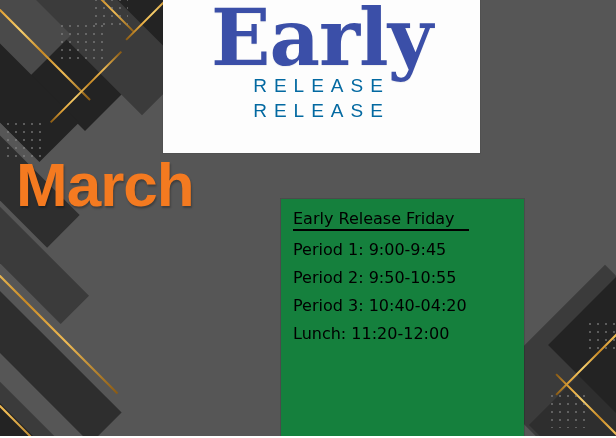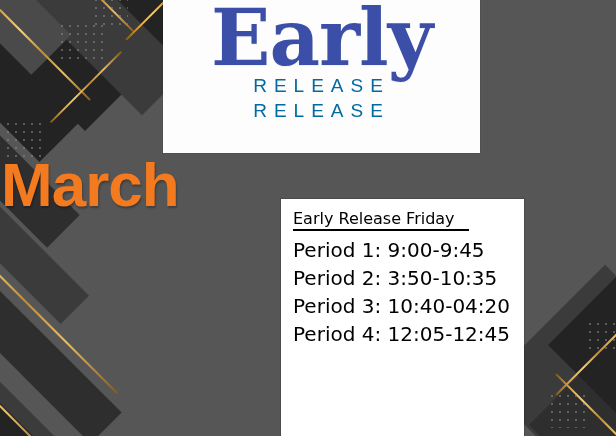--- a/index.html
+++ b/index.html
@@ -81,58 +81,58 @@
     letter-spacing: 7px;
     color: #0369a1;
     line-height: 1.25;
     text-align: right;
   }
   #logo-sub2 { margin-top: 1px; }
 
   
   #date-block {
     position: absolute;
-    left: 1px;
+    left: 16px;
     top: 160px;
     color: #f47a20;
     font-family: "Liberation Sans", sans-serif;
     font-weight: bold;
     font-size: 62px;
     line-height: 0.82;
     letter-spacing: -1px;
     text-shadow: 1px 2px 2px rgba(0,0,0,.28);
   }
   #date-line2 { display: block; }
 
   
   #schedule-card {
     position: absolute;
     left: 281px;
     top: 199px;
     width: 243px;
     height: 239px;
-    background: #ffffff;
+    background: #15803d;
     padding: 10px 0 0 12px;
     box-sizing: border-box;
     box-shadow: 0 0 0 1px rgba(0,0,0,.12);
   }
   #schedule-title {
     font-family: "DejaVu Sans", sans-serif;
     font-size: 16px;
     color: #000;
     border-bottom: 2px solid #000;
     display: inline-block;
     padding-bottom: 1px;
     padding-right: 14px;
     margin-bottom: 5px;
     white-space: nowrap;
   }
   .sched-row {
     font-family: "DejaVu Sans", sans-serif;
-    font-size: 20px;
+    font-size: 16px;
     color: #000;
     line-height: 28px;
     white-space: nowrap;
     position: relative;
   }
   
   .caret {
     position: absolute;
     width: 1px;
     height: 20px;
@@ -199,18 +199,18 @@
     <div class="logo-sub" id="logo-sub2">RELEASE</div>
   </div>
 
   <div id="date-block">
     <span>March</span>
   </div>
 
   <div id="schedule-card">
     <div id="schedule-title">Early Release Friday</div>
     <div class="sched-row">Period 1: 9:00-9:45</div>
-    <div class="sched-row">Period 2: 3:50-10:35</div>
+    <div class="sched-row">Period 2: 9:50-10:55</div>
     <div class="sched-row">Period 3: 10:40-04:20</div>
-    <div class="sched-row">Period 4: 12:05-12:45</div>
+    <div class="sched-row">Lunch: 11:20-12:00</div>
   </div>
 
 </div>
 
 </body></html>

